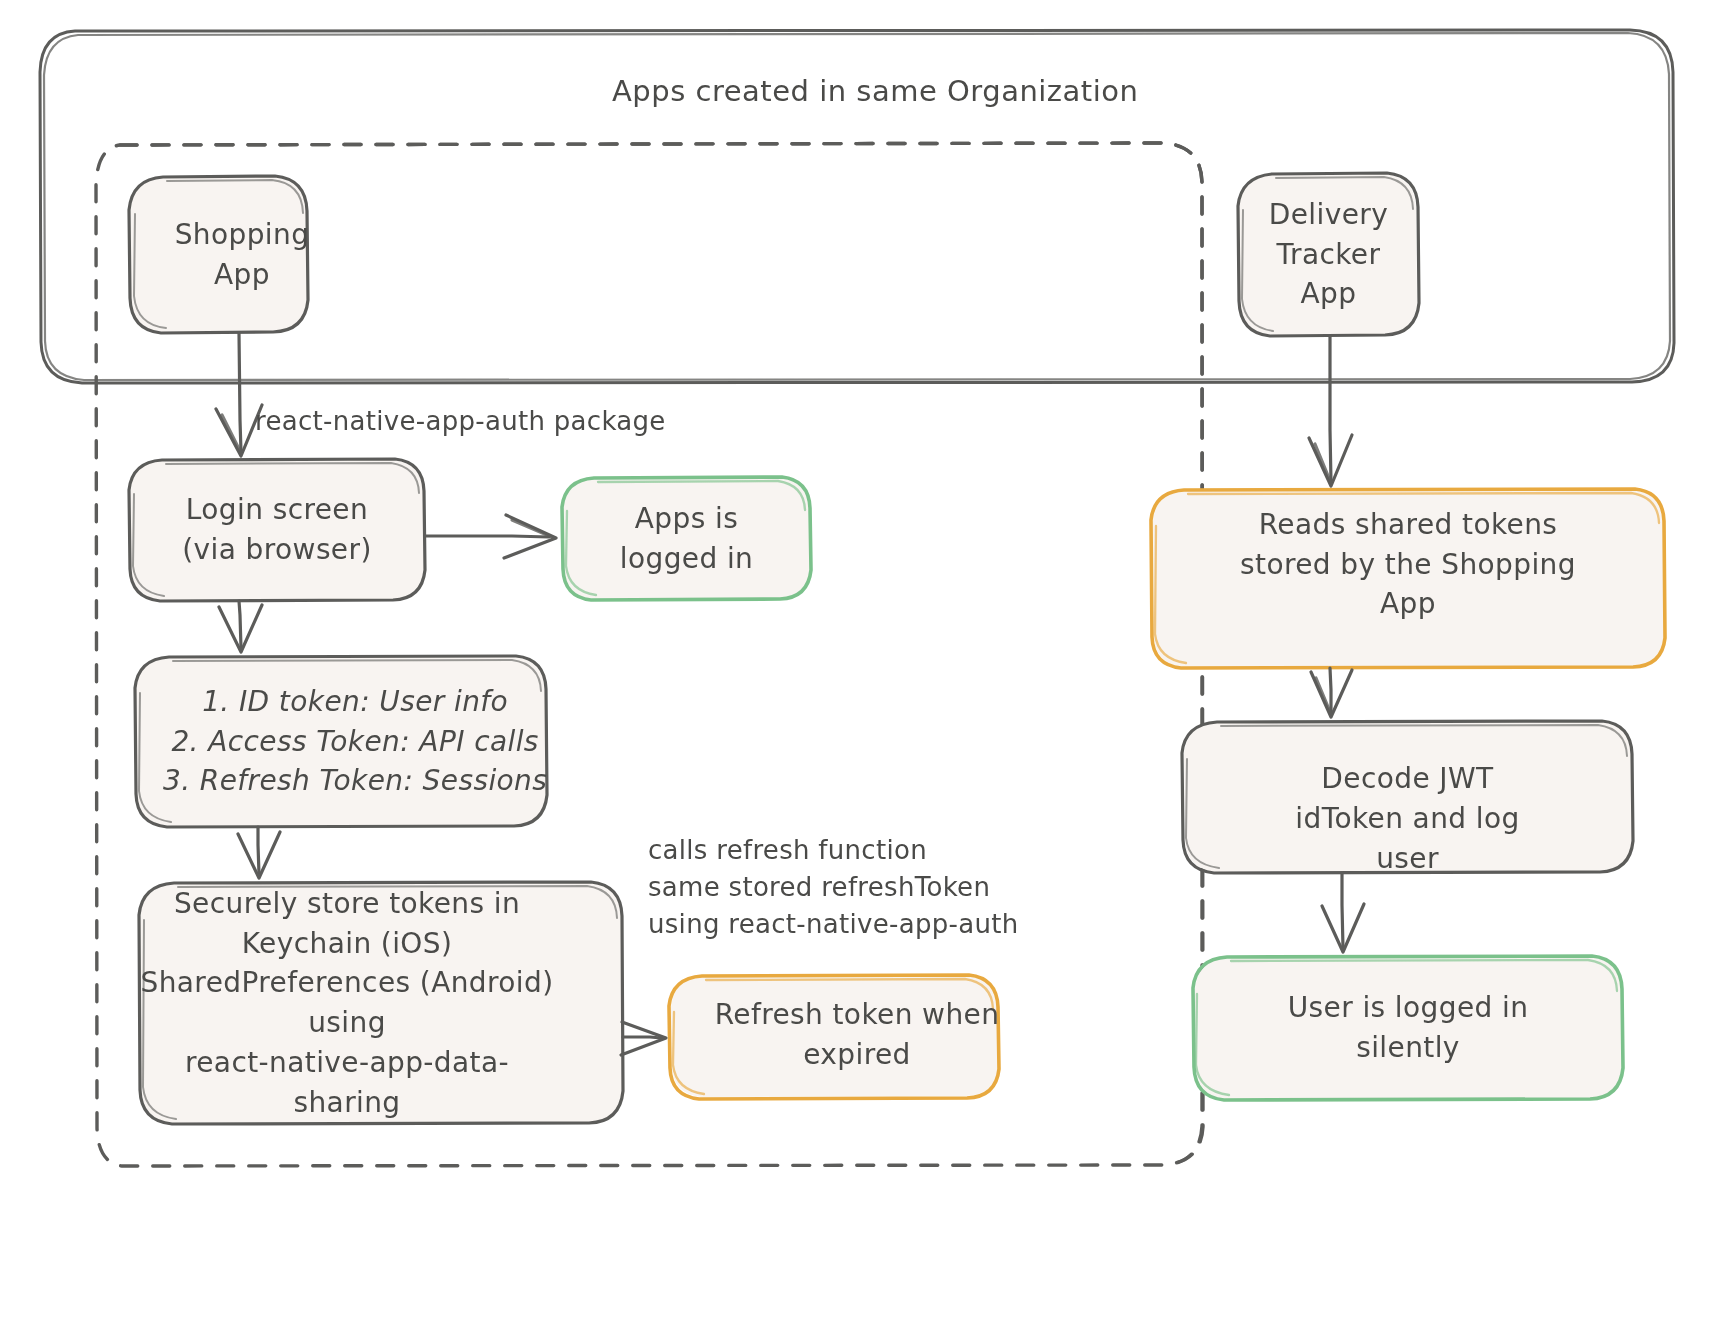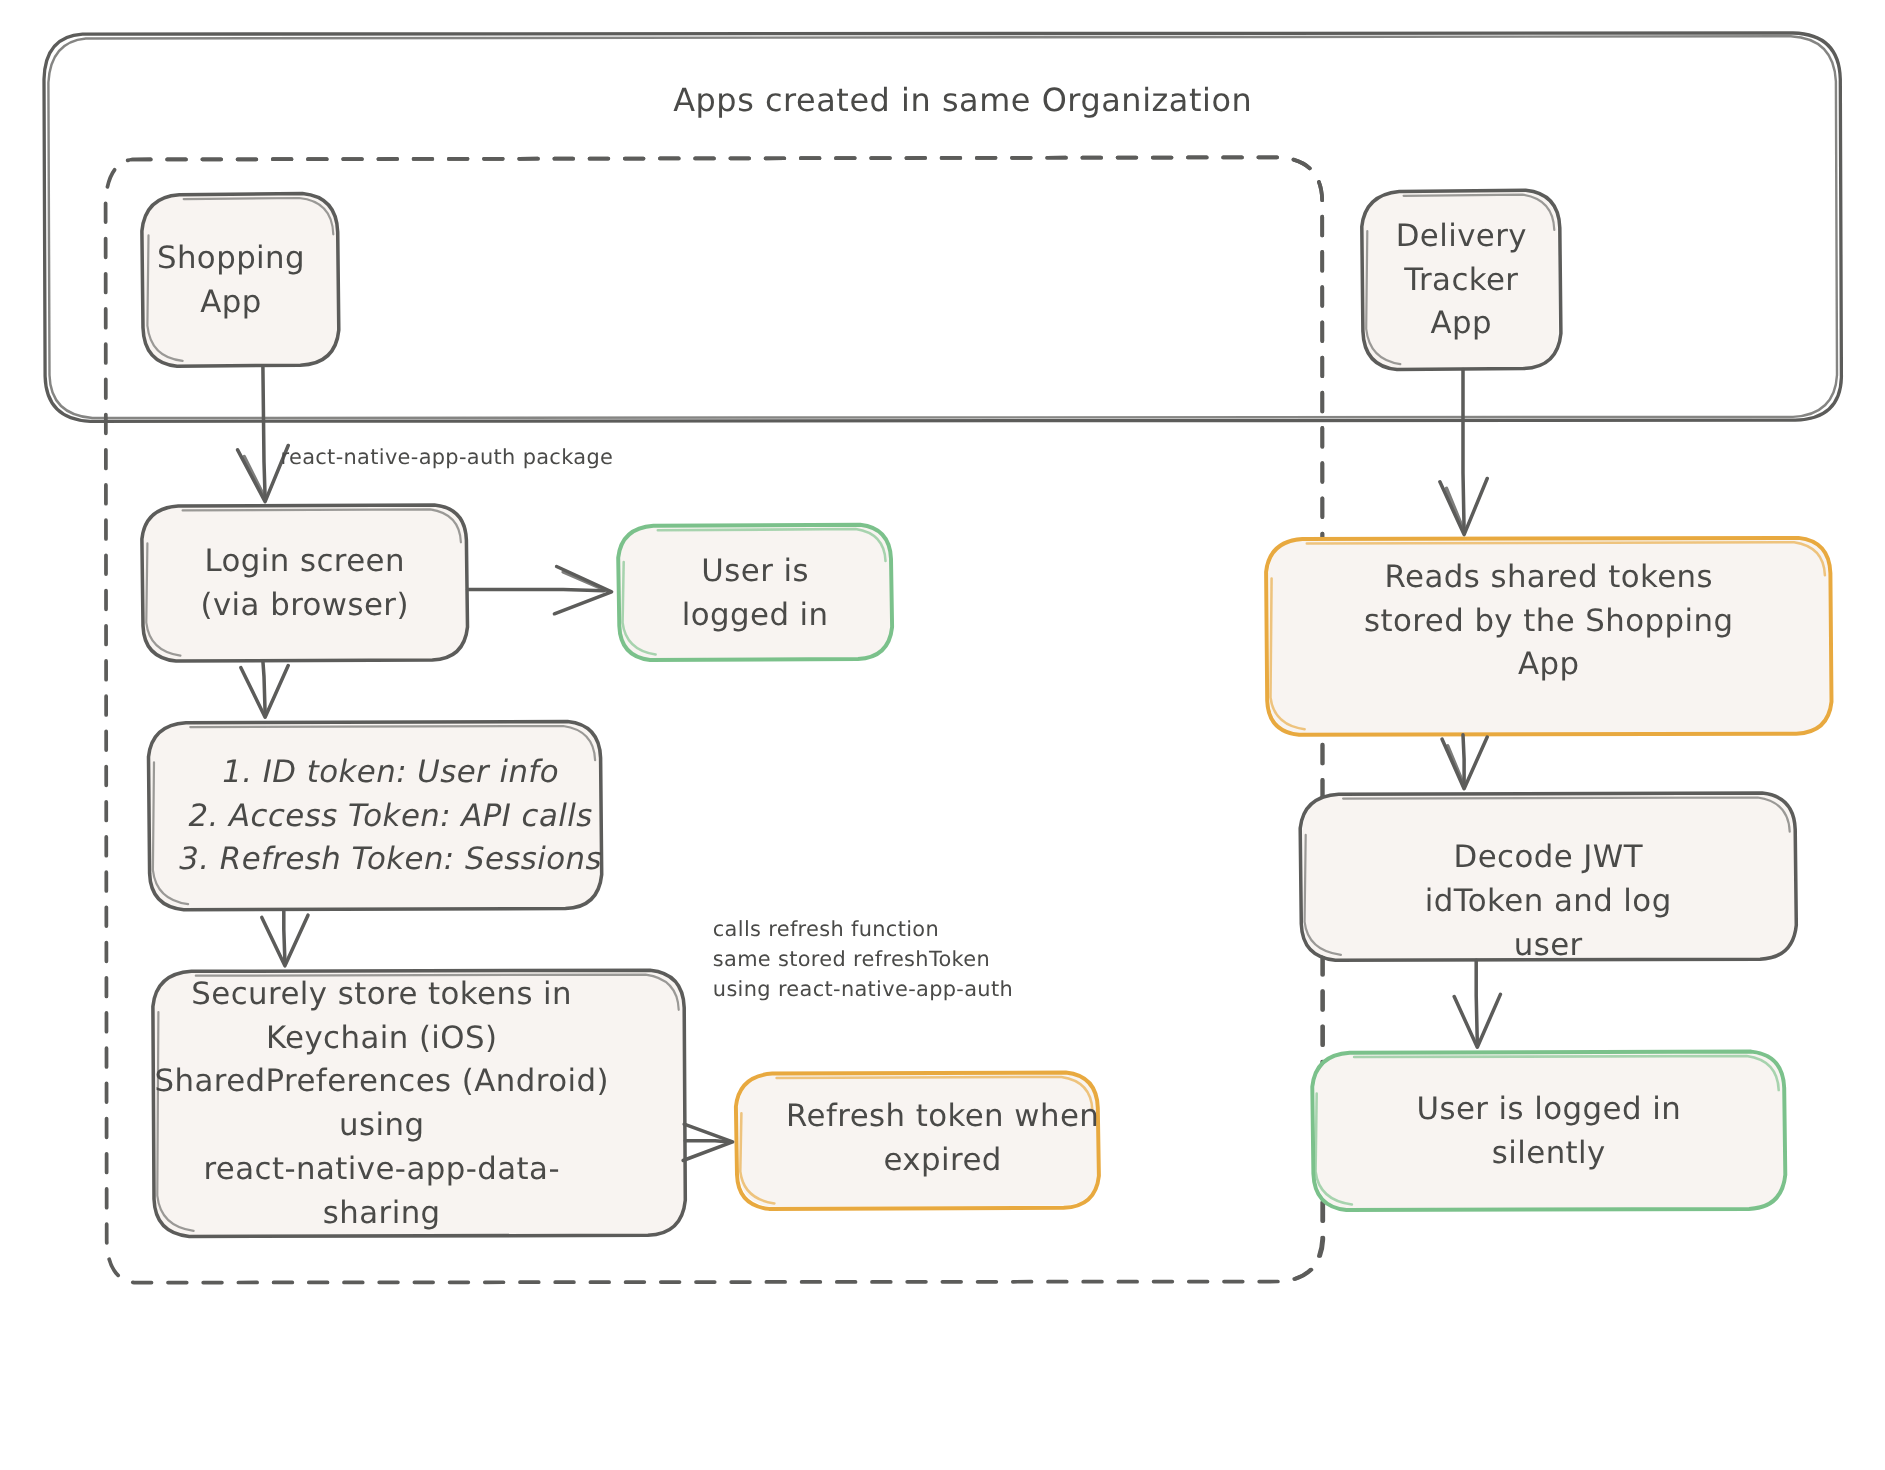--- a/index.html
+++ b/index.html
@@ -40,21 +40,21 @@
   .node-label.left-align {
     align-items: flex-start;
     text-align: center;
     font-style: italic;
   }
 
   .edge-label {
     position: absolute;
     color: #4a4a48;
     font-family: "DejaVu Sans", sans-serif;
-    font-size: 19px;
+    font-size: 26px;
     line-height: 1.42;
     letter-spacing: 0.3px;
     white-space: pre;
   }
 
   .group-title {
     position: absolute;
     color: #4a4a48;
     font-family: "DejaVu Sans", sans-serif;
     font-size: 29px;
@@ -188,31 +188,31 @@
   </g>
 
   <g>
     <path class="arrow" d="M1342,873 L1342,905 L1343,948"></path>
     <path class="arrow" d="M1322,906 L1343,952 L1364,904"></path>
   </g>
 </svg>
 
 <div class="group-title" style="left:568px; top:74px;">Apps created in same Organization</div>
 
-<div class="node-label" style="left:129px; top:177px; width:162px; height:156px;">Shopping
+<div class="node-label" style="left:129px; top:177px; width:162px; height:156px;padding-left:32px;">Shopping
 App</div>
 
 <div class="node-label" style="left:1238px; top:173px; width:181px; height:163px;">Delivery
 Tracker
 App</div>
 
 <div class="node-label" style="left:129px; top:459px; width:296px; height:142px;">Login screen
 (via browser)</div>
 
-<div class="node-label" style="left:562px; top:477px; width:249px; height:123px;">User is
+<div class="node-label" style="left:562px; top:477px; width:249px; height:123px;">Apps is
 logged in</div>
 
 <div class="node-label left-align" style="left:163px; top:656px; width:384px; height:171px;">1. ID token: User info
 2. Access Token: API calls
 3. Refresh Token: Sessions</div>
 
 <div class="node-label" style="left:135px; top:882px; width:424px; height:242px;">Securely store tokens in
 Keychain (iOS)
 SharedPreferences (Android)
 using

